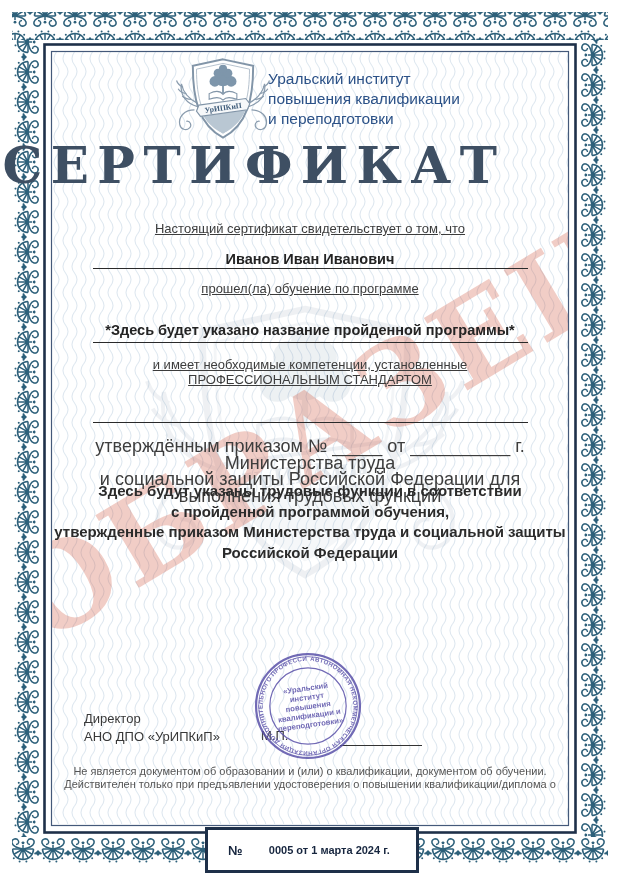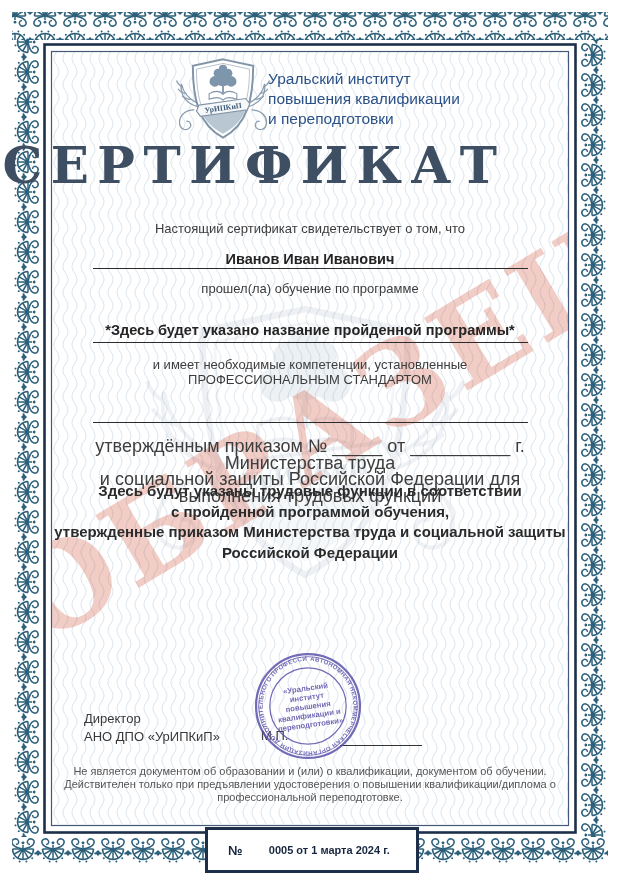--- a/index.html
+++ b/index.html
@@ -13,21 +13,21 @@
   
   #wm-emblem{z-index:1;opacity:.13;}
   
   #wm-clip{left:52px;top:52px;width:516px;height:772px;overflow:hidden;z-index:2;}
   #wm-text{position:absolute;left:270px;top:378px;transform:translate(-50%,-50%) rotate(-31deg);
            font-family:"DejaVu Serif",serif;font-size:116px;font-weight:bold;
            color:rgba(208,88,66,.30);letter-spacing:.04em;white-space:nowrap;}
   
   #borderlayer{left:0;top:0;z-index:3;}
   .txt{z-index:4;}
-  .intro{font-size:13px;color:#3c3c3c;}
+  .intro{font-size:13px;color:#3c3c3c;text-decoration:underline;}
   .name{font-size:14.5px;font-weight:bold;color:#242424;}
   .rule{border-top:1.6px solid #2a2a2a;height:0;z-index:4;}
   .bold15{font-size:15px;font-weight:bold;color:#2b2b2b;line-height:20.5px;}
   .small13{font-size:18px;color:#3d3d3d;line-height:16.5px;}
   .title{left:0;width:508px;text-align:center;font-family:"DejaVu Serif",serif;
          font-weight:bold;font-size:50px;color:#3e4f63;letter-spacing:.17em;z-index:4;}
   .inst{font-family:Liberation Sans, sans-serif;font-size:15.5px;line-height:20px;color:#2b5187;}
   .disc{font-size:11px;line-height:13px;color:#545454;}
   .dir{font-size:13px;line-height:18px;color:#383838;}
   .mp{font-size:13px;color:#3a3a3a;z-index:4;}
@@ -188,21 +188,20 @@
       <text x="55" y="49">институт</text>
       <text x="55" y="58">повышения</text>
       <text x="55" y="67">квалификации и</text>
       <text x="55" y="76">переподготовки»</text>
     </g>
   </svg>
 
   <div class="abs txt center disc" style="top:765px">
     <div>Не является документом об образовании и (или) о квалификации, документом об обучении.</div>
     <div>Действителен только при предъявлении удостоверения о повышении квалификации/диплома о</div>
-    <div>профессиональной переподготовке.</div>
   </div>
 
   <div id="numbox" class="abs">
     <span class="nlabel">№</span>
     <span class="nvalue">0005 от 1 марта 2024 г.</span>
   </div>
 
 </div>
 
 </body></html>

